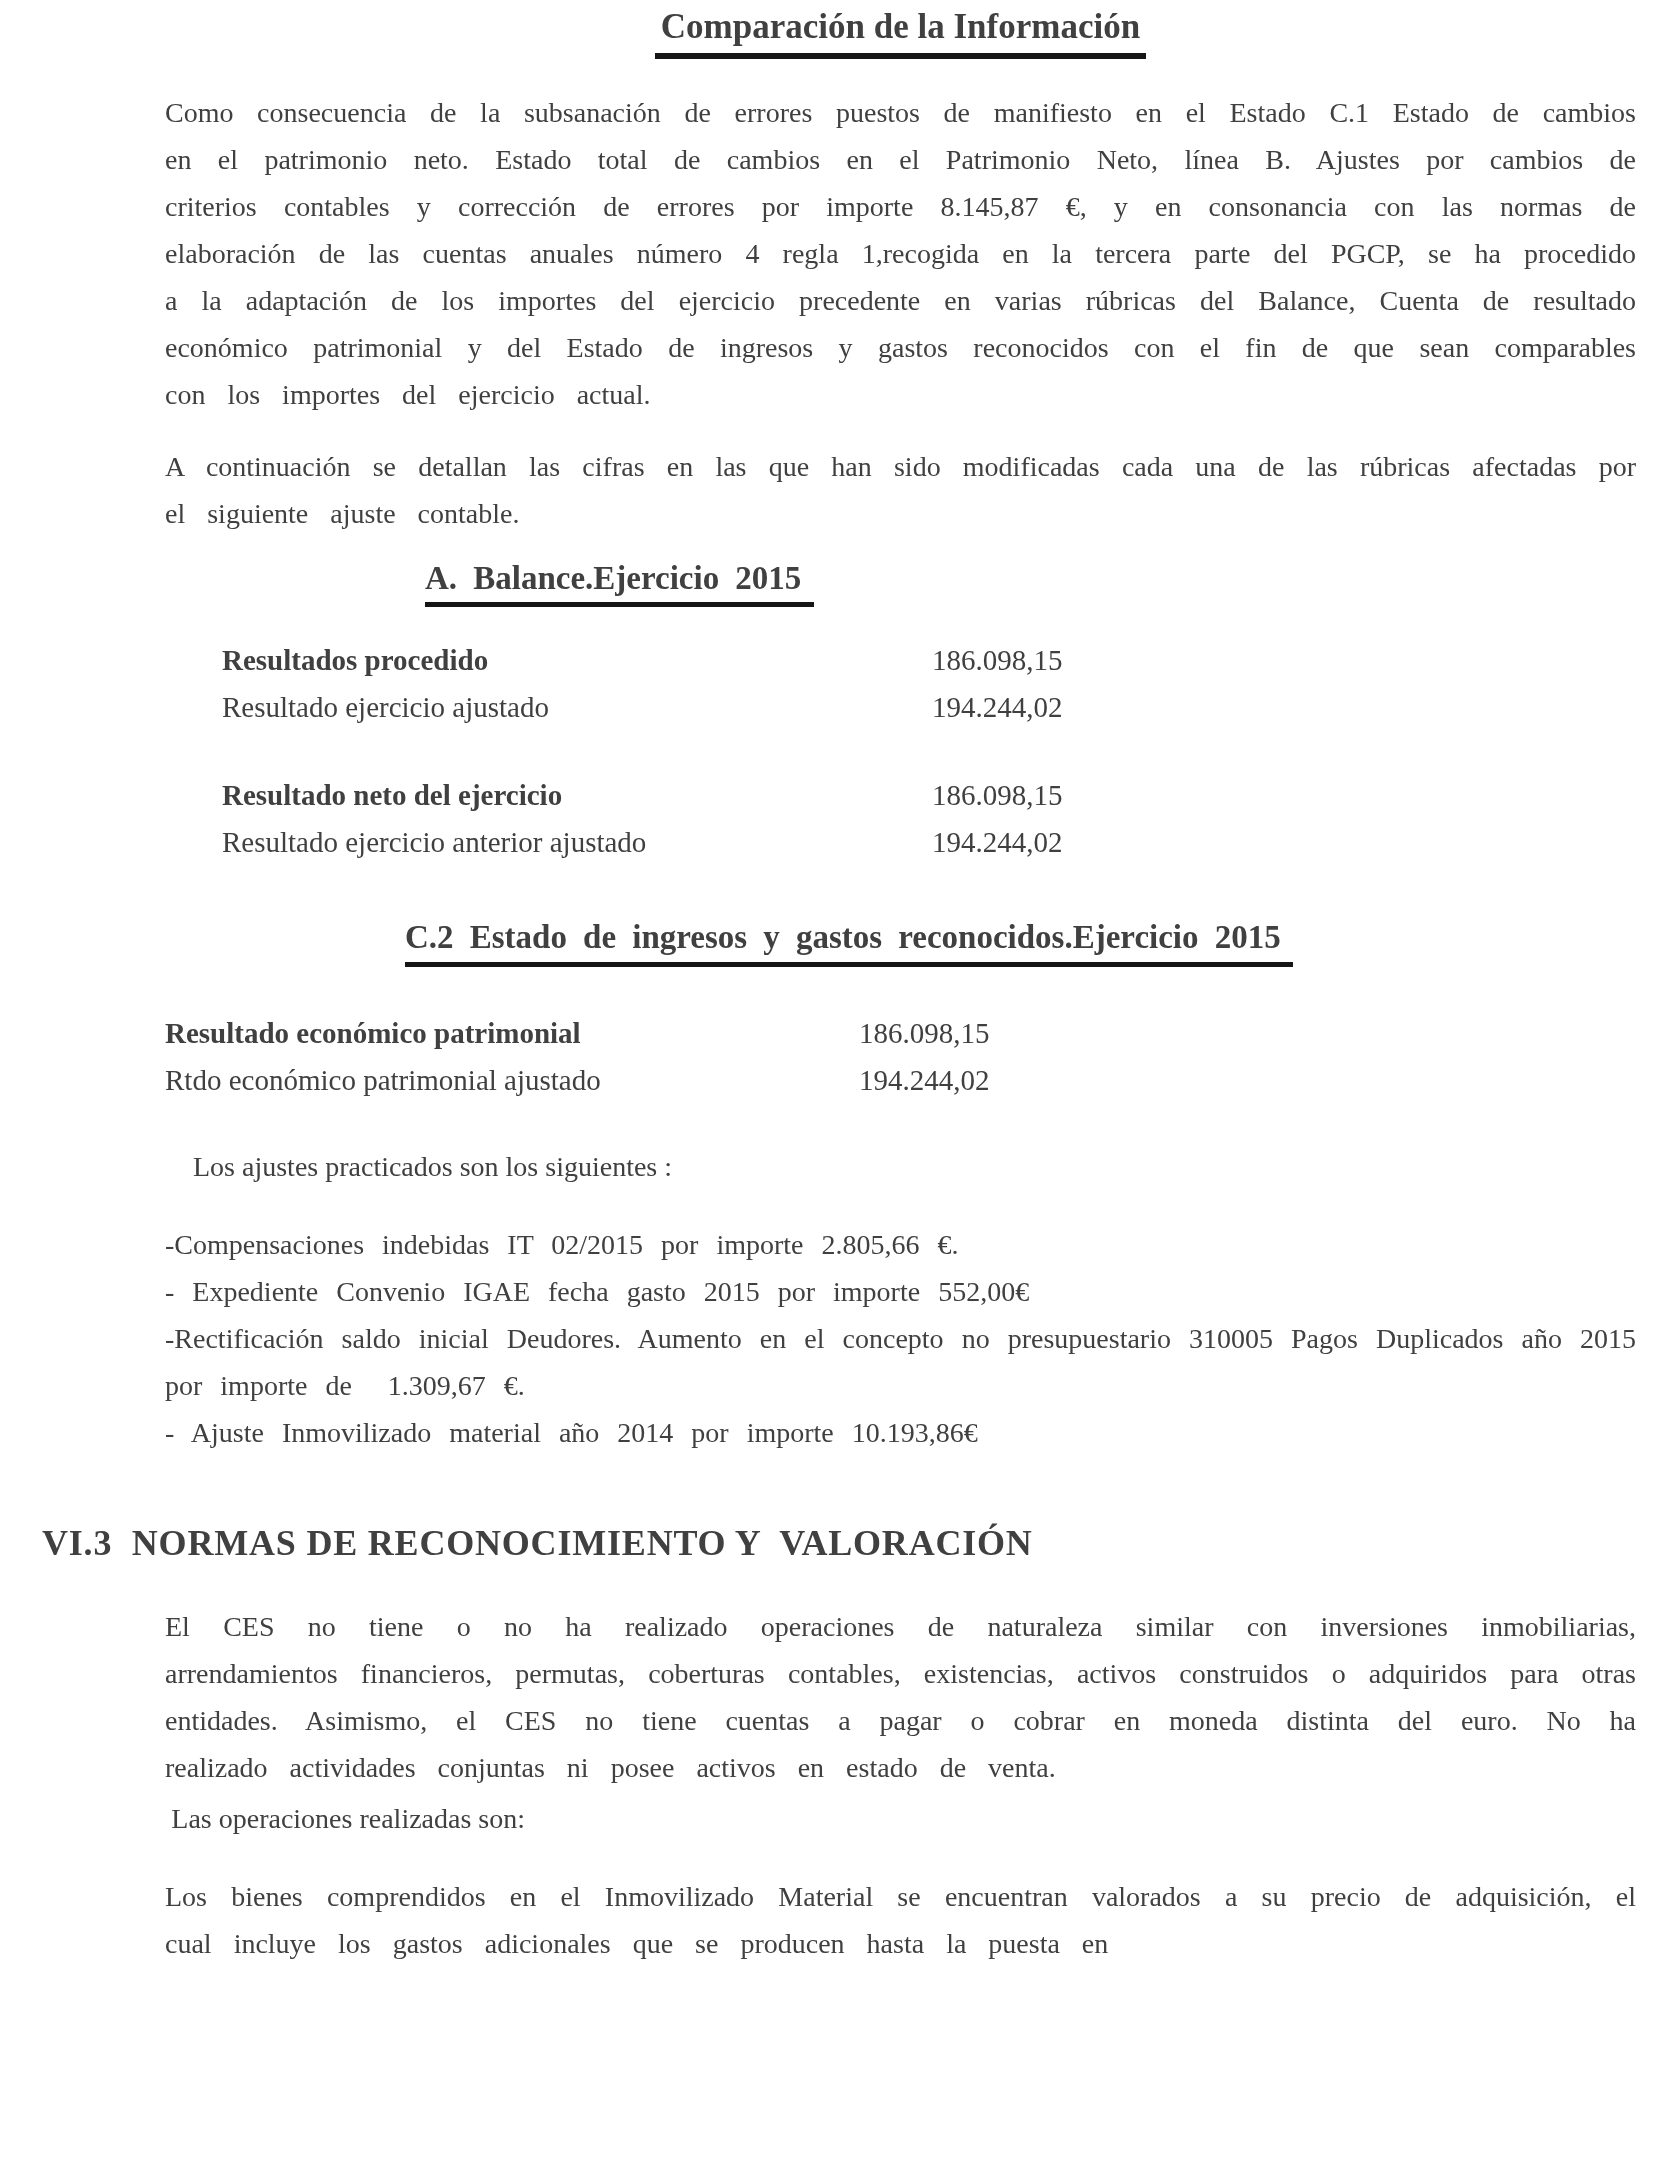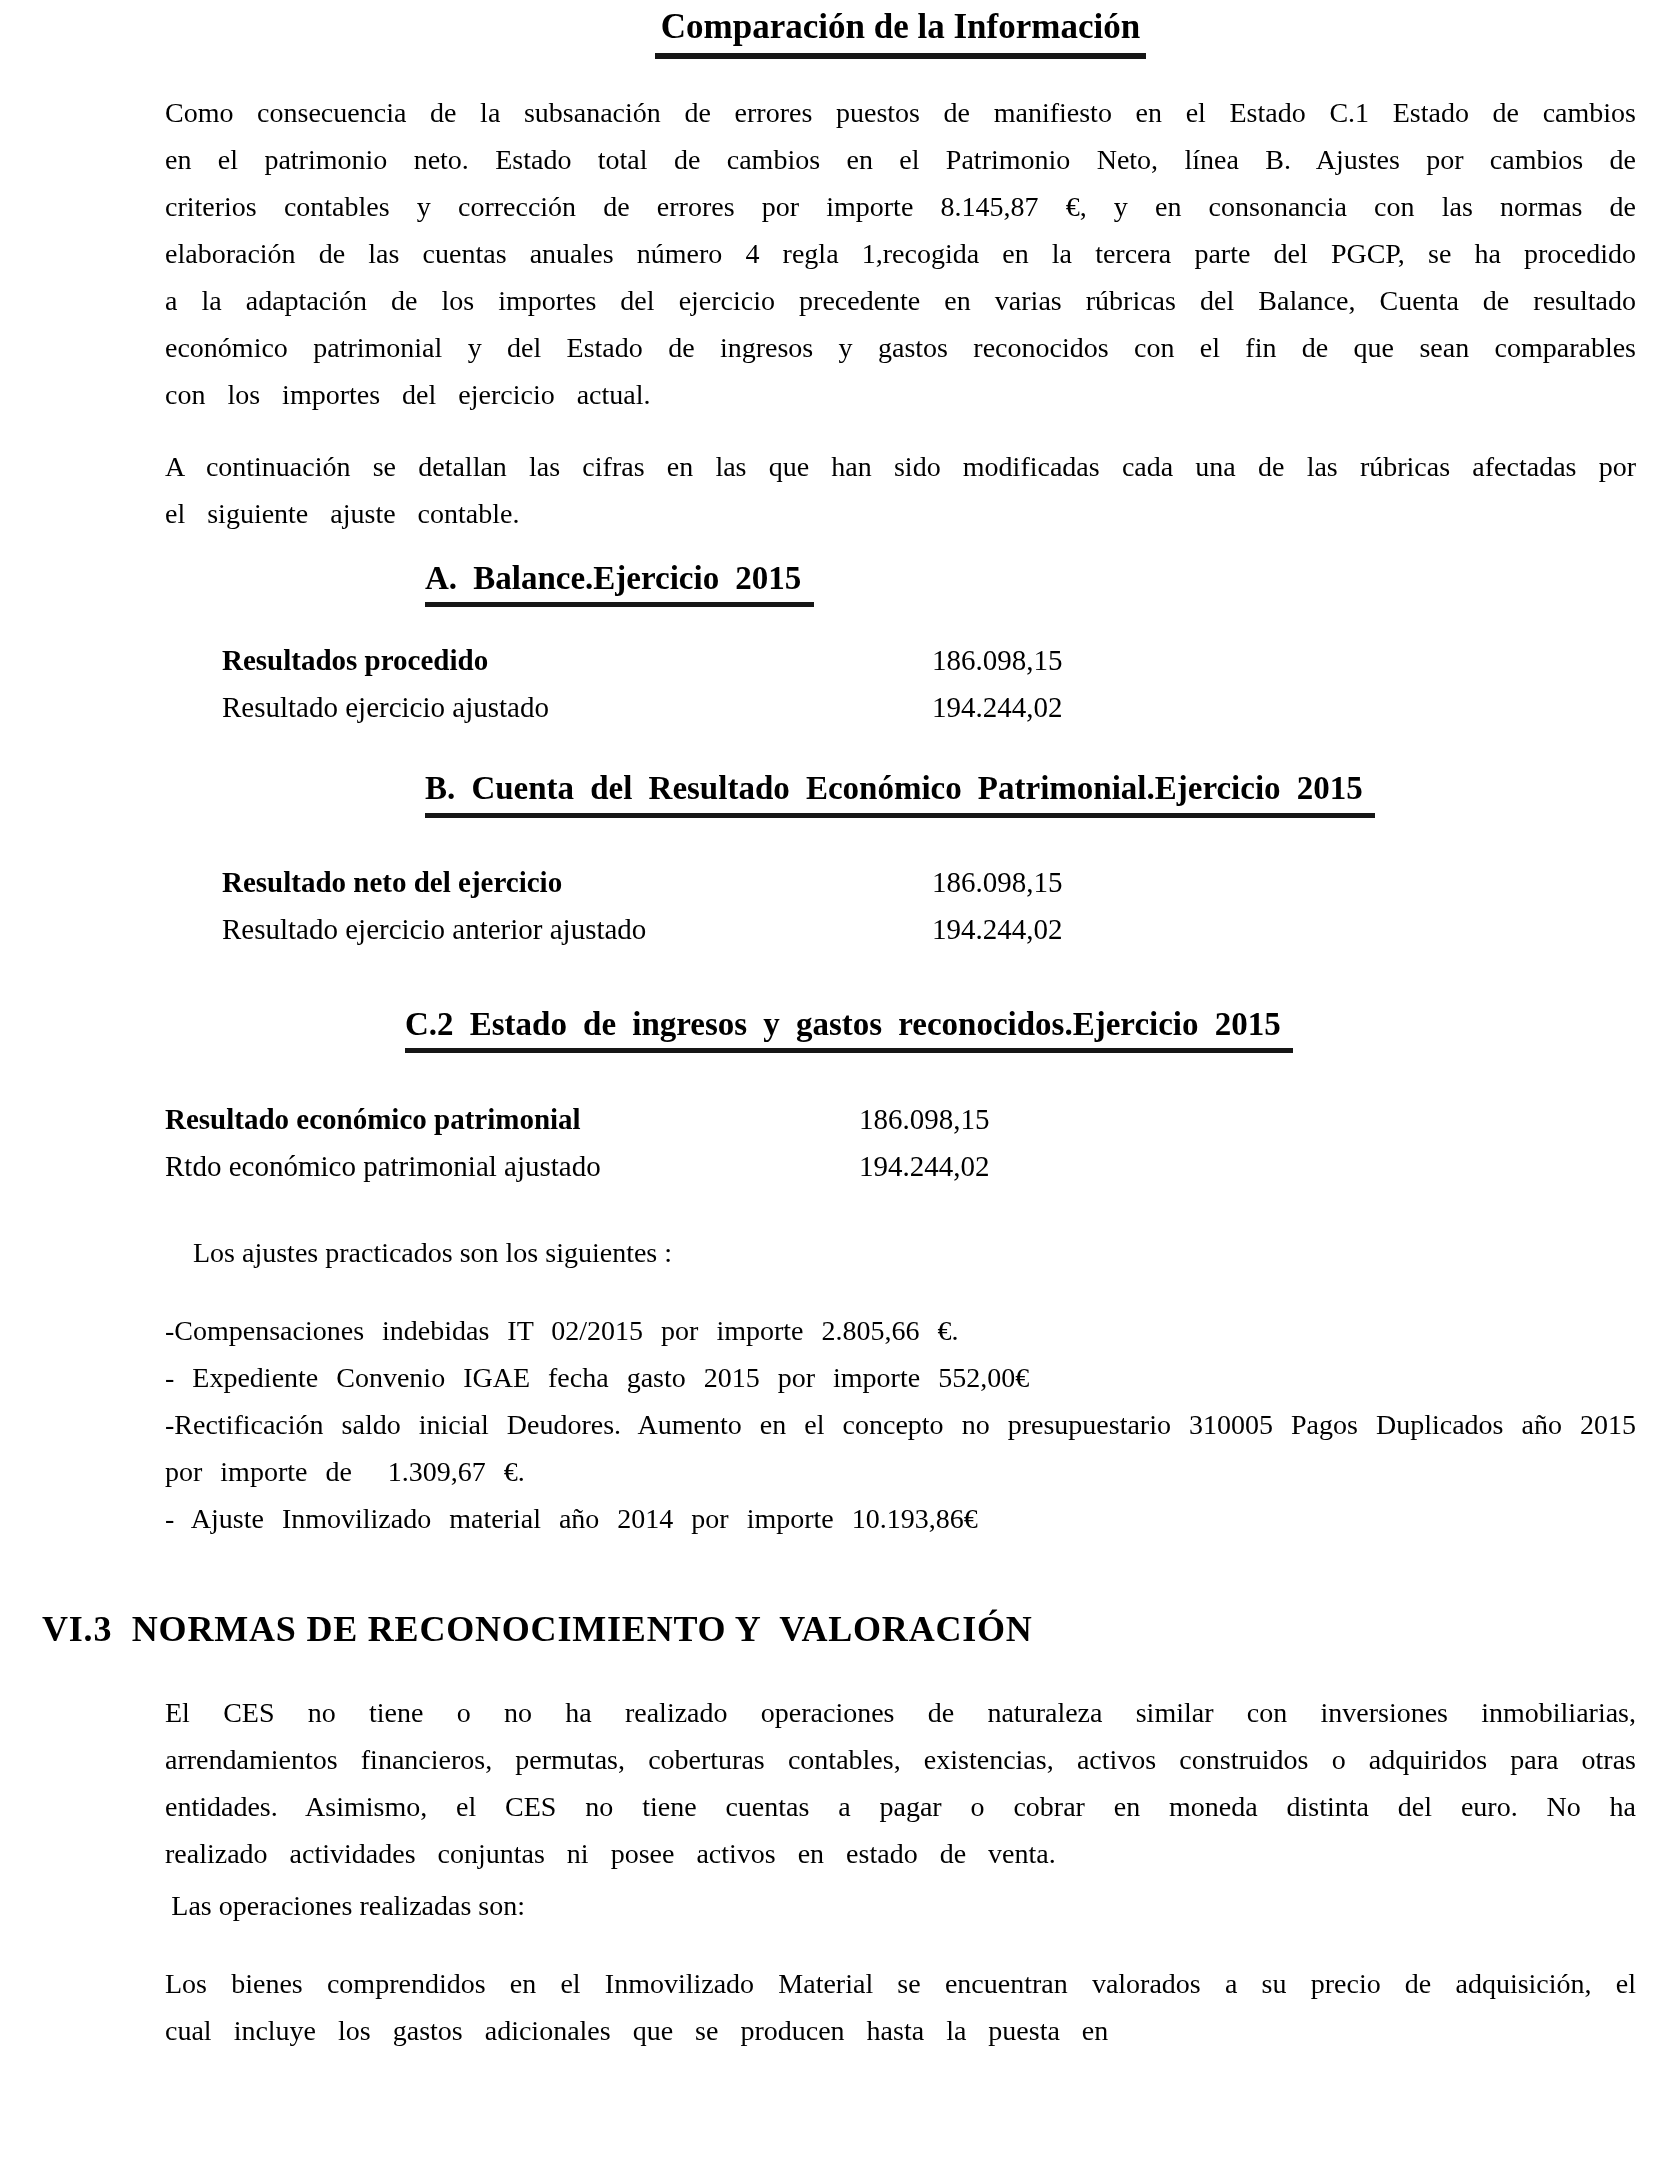--- a/index.html
+++ b/index.html
@@ -2,21 +2,21 @@
 <html style="font-size:12.6px"><head>
 <meta charset="utf-8">
 <style>
   * { box-sizing: border-box; }
   html, body { margin: 0; padding: 0; background: #ffffff; }
   .page {
     position: relative;
     width: 1672px;
     height: 2183px;
     background: #ffffff;
-    color: #000000;
+    color: #404040;
     font-family: "Liberation Serif", "DejaVu Serif", serif;
     overflow: hidden;
   }
   .content { width: 1471px; margin-left: 165px; }
 
   .doc-title {
     margin: 0; padding-top: 6.3px;
     text-align: center;
     font-size: 35px; font-weight: bold; line-height: 41px;
   }
@@ -106,21 +106,20 @@
         <div class="row">
           <span class="row-label bold">Resultados procedido</span><span class="row-value">186.098,15</span>
         </div>
         <div class="row">
           <span class="row-label">Resultado ejercicio ajustado</span><span class="row-value">194.244,02</span>
         </div>
       </div>
     </div>
 
     <div id="sec-b" class="section">
-      <h2 class="sec-heading"><span class="u">B. Cuenta del Resultado Económico Patrimonial.Ejercicio 2015</span></h2>
       <div class="rows rows-ab">
         <div class="row">
           <span class="row-label bold">Resultado neto del ejercicio</span><span class="row-value">186.098,15</span>
         </div>
         <div class="row">
           <span class="row-label">Resultado ejercicio anterior ajustado</span><span class="row-value">194.244,02</span>
         </div>
       </div>
     </div>
 

